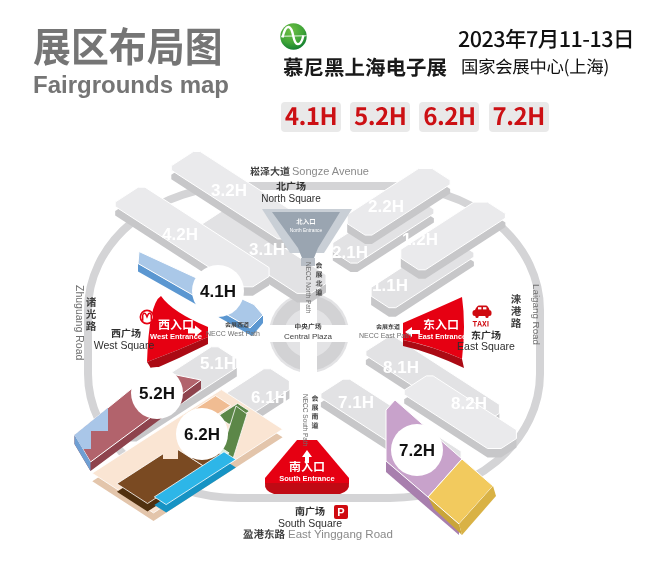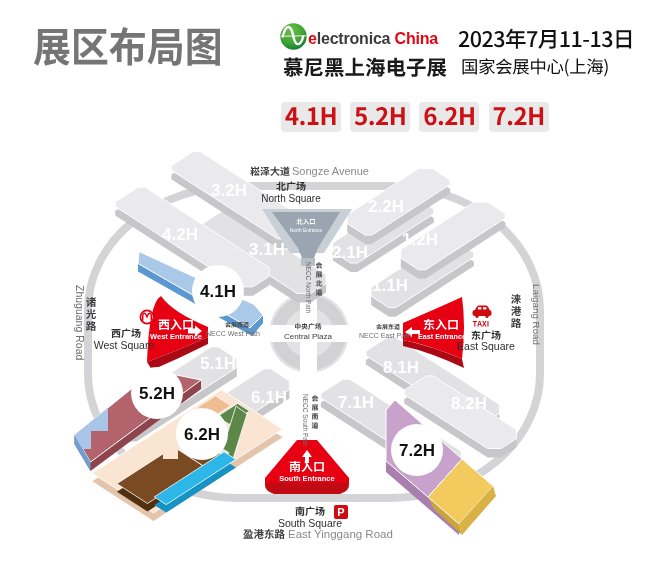--- a/index.html
+++ b/index.html
@@ -14,34 +14,34 @@
       <rect x="281" y="102" width="60" height="30" rx="4" fill="#e9e9e9"></rect>
       <path transform="translate(284.9,125)" d="M8.1 0.0H11.4V-4.6H13.5V-7.3H11.4V-17.8H7.1L0.5 -7.0V-4.6H8.1ZM8.1 -7.3H3.9L6.7 -11.7C7.2 -12.7 7.7 -13.7 8.1 -14.6H8.2C8.2 -13.6 8.1 -12.0 8.1 -10.9Z M17.6 0.3C18.8 0.3 19.8 -0.7 19.8 -2.0C19.8 -3.3 18.8 -4.3 17.6 -4.3C16.3 -4.3 15.4 -3.3 15.4 -2.0C15.4 -0.7 16.3 0.3 17.6 0.3Z M22.9 0.0H33.6V-2.9H30.3V-17.8H27.7C26.5 -17.1 25.3 -16.6 23.5 -16.3V-14.1H26.8V-2.9H22.9Z M36.8 0.0H40.4V-7.7H47.1V0.0H50.6V-17.8H47.1V-10.8H40.4V-17.8H36.8Z" fill="#cc1014"></path>
       <rect x="350" y="102" width="60" height="30" rx="4" fill="#e9e9e9"></rect>
       <path transform="translate(354.1,125)" d="M6.6 0.3C9.9 0.3 12.8 -1.9 12.8 -5.9C12.8 -9.8 10.4 -11.5 7.4 -11.5C6.6 -11.5 5.9 -11.4 5.2 -11.0L5.6 -14.8H12.0V-17.8H2.5L2.0 -9.1L3.6 -8.1C4.7 -8.8 5.3 -9.0 6.3 -9.0C8.1 -9.0 9.3 -7.9 9.3 -5.8C9.3 -3.7 8.0 -2.5 6.2 -2.5C4.5 -2.5 3.3 -3.4 2.3 -4.3L0.6 -2.1C2.0 -0.8 3.8 0.3 6.6 0.3Z M17.6 0.3C18.8 0.3 19.8 -0.7 19.8 -2.0C19.8 -3.3 18.8 -4.3 17.6 -4.3C16.3 -4.3 15.4 -3.3 15.4 -2.0C15.4 -0.7 16.3 0.3 17.6 0.3Z M22.0 0.0H33.9V-3.0H30.1C29.2 -3.0 28.0 -2.9 27.1 -2.8C30.4 -6.0 33.1 -9.4 33.1 -12.6C33.1 -15.9 30.8 -18.1 27.5 -18.1C25.0 -18.1 23.5 -17.2 21.8 -15.4L23.8 -13.5C24.7 -14.5 25.7 -15.3 27.0 -15.3C28.7 -15.3 29.7 -14.2 29.7 -12.5C29.7 -9.7 26.8 -6.4 22.0 -2.0Z M36.8 0.0H40.4V-7.7H47.1V0.0H50.6V-17.8H47.1V-10.8H40.4V-17.8H36.8Z" fill="#cc1014"></path>
       <rect x="419" y="102" width="60" height="30" rx="4" fill="#e9e9e9"></rect>
       <path transform="translate(423.3,125)" d="M7.6 0.3C10.6 0.3 13.2 -2.0 13.2 -5.6C13.2 -9.4 11.0 -11.2 8.0 -11.2C6.9 -11.2 5.4 -10.5 4.4 -9.3C4.6 -13.7 6.2 -15.3 8.3 -15.3C9.3 -15.3 10.4 -14.7 11.0 -14.0L12.9 -16.1C11.8 -17.2 10.2 -18.1 8.1 -18.1C4.5 -18.1 1.2 -15.3 1.2 -8.6C1.2 -2.4 4.2 0.3 7.6 0.3ZM4.5 -6.8C5.4 -8.2 6.5 -8.7 7.4 -8.7C8.9 -8.7 9.9 -7.7 9.9 -5.6C9.9 -3.5 8.9 -2.3 7.5 -2.3C6.0 -2.3 4.8 -3.6 4.5 -6.8Z M17.6 0.3C18.8 0.3 19.8 -0.7 19.8 -2.0C19.8 -3.3 18.8 -4.3 17.6 -4.3C16.3 -4.3 15.4 -3.3 15.4 -2.0C15.4 -0.7 16.3 0.3 17.6 0.3Z M22.0 0.0H33.9V-3.0H30.1C29.2 -3.0 28.0 -2.9 27.1 -2.8C30.4 -6.0 33.1 -9.4 33.1 -12.6C33.1 -15.9 30.8 -18.1 27.5 -18.1C25.0 -18.1 23.5 -17.2 21.8 -15.4L23.8 -13.5C24.7 -14.5 25.7 -15.3 27.0 -15.3C28.7 -15.3 29.7 -14.2 29.7 -12.5C29.7 -9.7 26.8 -6.4 22.0 -2.0Z M36.8 0.0H40.4V-7.7H47.1V0.0H50.6V-17.8H47.1V-10.8H40.4V-17.8H36.8Z" fill="#cc1014"></path>
       <rect x="489" y="102" width="60" height="30" rx="4" fill="#e9e9e9"></rect>
       <path transform="translate(492.5,125)" d="M4.5 0.0H8.0C8.3 -6.9 8.9 -10.6 13.0 -15.6V-17.8H1.2V-14.8H9.2C5.8 -10.1 4.8 -6.2 4.5 0.0Z M17.6 0.3C18.8 0.3 19.8 -0.7 19.8 -2.0C19.8 -3.3 18.8 -4.3 17.6 -4.3C16.3 -4.3 15.4 -3.3 15.4 -2.0C15.4 -0.7 16.3 0.3 17.6 0.3Z M22.0 0.0H33.9V-3.0H30.1C29.2 -3.0 28.0 -2.9 27.1 -2.8C30.4 -6.0 33.1 -9.4 33.1 -12.6C33.1 -15.9 30.8 -18.1 27.5 -18.1C25.0 -18.1 23.5 -17.2 21.8 -15.4L23.8 -13.5C24.7 -14.5 25.7 -15.3 27.0 -15.3C28.7 -15.3 29.7 -14.2 29.7 -12.5C29.7 -9.7 26.8 -6.4 22.0 -2.0Z M36.8 0.0H40.4V-7.7H47.1V0.0H50.6V-17.8H47.1V-10.8H40.4V-17.8H36.8Z" fill="#cc1014"></path>
     </svg>
 
+<div class="abs" style="left:33px;top:71px;font-size:24px;font-weight:bold;color:#757575">Fairgrounds map</div>
 <svg width="30" height="30" viewBox="0 0 30 30" style="position:absolute;left:280px;top:23px">
       <defs>
         <radialGradient id="lg" cx="40%" cy="28%" r="85%">
           <stop offset="0%" stop-color="#6ebe45"></stop>
           <stop offset="55%" stop-color="#3fa437"></stop>
           <stop offset="100%" stop-color="#006f2f"></stop>
         </radialGradient>
       </defs>
       <circle cx="13.5" cy="13.5" r="13.2" fill="url(#lg)"></circle>
       <path d="M1,13.3 L26.5,12.8" stroke="#ffffff" stroke-width="1.1" opacity="0.85"></path>
       <path d="M2.5,14.5 C4,8 6,3.5 8.8,4 C11.5,4.5 12.5,9 13.4,13.5 C14.3,18 15.3,20.9 17.8,21.1 C20.3,21.3 22.3,17.5 23.4,12.5" fill="none" stroke="#ffffff" stroke-width="2.4"></path>
     </svg>
 
-<div class="abs" style="left:308px;top:30px;font-size:16px;letter-spacing:-0.2px;font-weight:bold;color:#3c3c3b"><span style="color:#e30613">e</span>lectronica <span style="color:#e30613">China</span></div>
 
 
 <svg width="647" height="563" viewBox="0 0 647 563" style="position:absolute;left:0;top:0">
       <rect x="88" y="186" width="452" height="312" rx="150" ry="124" fill="none" stroke="#d4d4d6" stroke-width="8"></rect>
       <circle cx="309" cy="333" r="40" fill="#e3e3e5"></circle>
       <circle cx="309" cy="333" r="31" fill="none" stroke="#d2d2d4" stroke-width="13"></circle>
       <rect x="246" y="325" width="126" height="17" fill="#ffffff"></rect>
       <rect x="300" y="270" width="17" height="126" fill="#ffffff"></rect>
       <path d="M199.4,239.1 L297.1,302.4 L310.7,302.4 L326.0,292.5 L326.0,283.7 L228.2,220.4 L221.4,220.4 L199.4,234.8 Z" fill="#c7c7c9"></path>
       <path d="M199.4,230.1 L297.1,293.4 L310.7,293.4 L326.0,283.5 L326.0,274.7 L228.2,211.4 L221.4,211.4 L199.4,225.8 Z" fill="#e2e2e4" stroke="#ffffff" stroke-width="1"></path>

